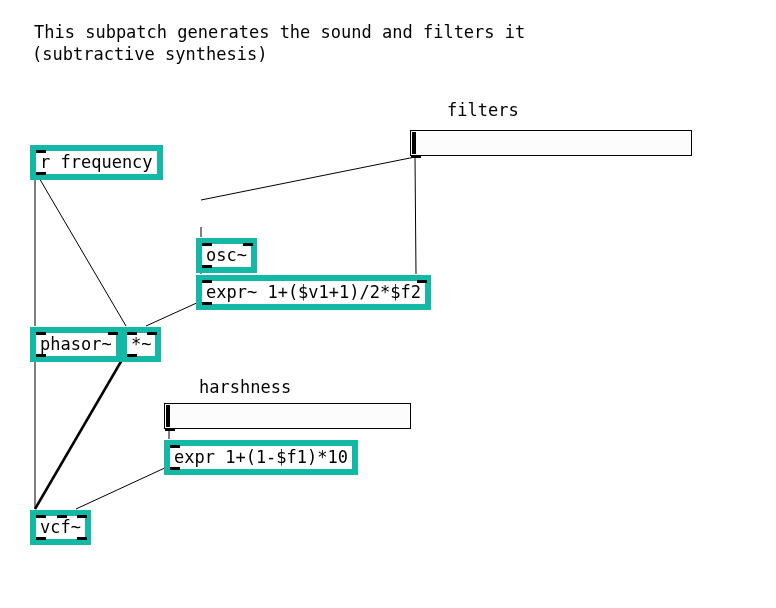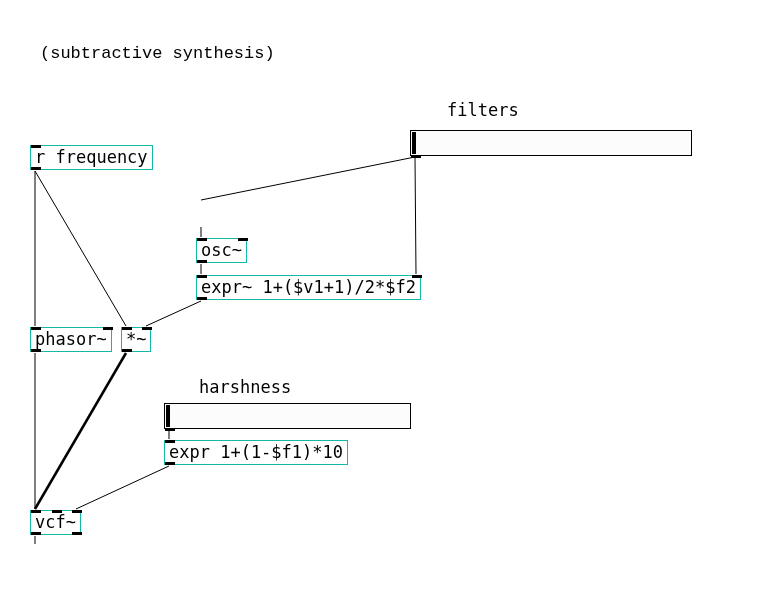--- a/index.html
+++ b/index.html
@@ -1,18 +1,18 @@
 <!DOCTYPE html>
 <html><head>
 <meta charset="utf-8">
 <style>
   html,body{margin:0;padding:0;width:776px;height:608px;background:#fff;font-family:"DejaVu Sans Mono","Menlo","Consolas",monospace;font-size:17px;color:#000;}
   #canvas{position:relative;width:776px;height:608px;}
   svg.wires{position:absolute;left:0;top:0;pointer-events:none;}
-  .obj{position:absolute;border:1px solid #14b8a6;background:#fff;padding:1px 4px 2px 4px;line-height:20px;white-space:pre;}
+  .obj{position:absolute;border:6px solid #14b8a6;background:#fff;padding:1px 4px 2px 4px;line-height:20px;white-space:pre;}
   .slider{position:absolute;border:1px solid #000;background:#fcfcfc;}
   .slider .thumb{position:absolute;left:1px;top:1px;bottom:1px;width:4px;background:#000;}
   .inlet,.outlet{position:absolute;width:10px;height:3px;background:#000;}
   .comment{position:absolute;white-space:pre;}
 </style>
 </head>
 <body>
 
 <div id="canvas">
   <svg class="wires" width="776" height="608" id="wires">
@@ -23,21 +23,22 @@
       <line x1="35" y1="171" x2="35" y2="326" stroke="#000" stroke-width="1"></line>
       <line x1="35" y1="171" x2="126" y2="326" stroke="#000" stroke-width="1"></line>
       <line x1="35" y1="353" x2="35" y2="509" stroke="#000" stroke-width="1"></line>
       <line x1="201" y1="301" x2="146" y2="326" stroke="#000" stroke-width="1"></line>
       <line x1="126" y1="353" x2="35" y2="509" stroke="#000" stroke-width="2.5"></line>
       <line x1="169" y1="430" x2="169" y2="439" stroke="#000" stroke-width="1"></line>
       <line x1="169" y1="466" x2="76" y2="509" stroke="#000" stroke-width="1"></line>
       <line x1="35" y1="536" x2="35" y2="544" stroke="#000" stroke-width="1"></line>
     </svg>
 
-  <div class="comment" style="left:40px;top:44px;font-family:Liberation Mono, monospace;">(subtractive synthesis)</div>
+  <div class="comment" style="left:34px;top:22px;">This subpatch generates the sound and filters it</div>
+  <div class="comment" style="left:32px;top:44px;">(subtractive synthesis)</div>
 
   <div class="comment" style="left:447px;top:100px;">filters</div>
 
   <div id="vibrato_slider" class="slider" style="left:410px;top:130px;width:280px;height:24px;">
     <div class="thumb"></div>
     <div class="outlet out0" style="left:0;bottom:-3px;width:10px;height:3px;background:#000;position:absolute;"></div>
   </div>
 
   <div id="r_frequency" class="obj" style="left:30px;top:145px;">r frequency<div class="inlet in0" style="position: absolute; top: -1px; width: 10px; height: 3px; background: rgb(0, 0, 0); left: 0px;"></div><div class="outlet out0" style="position: absolute; bottom: -1px; width: 10px; height: 3px; background: rgb(0, 0, 0); left: 0px;"></div></div>
 

